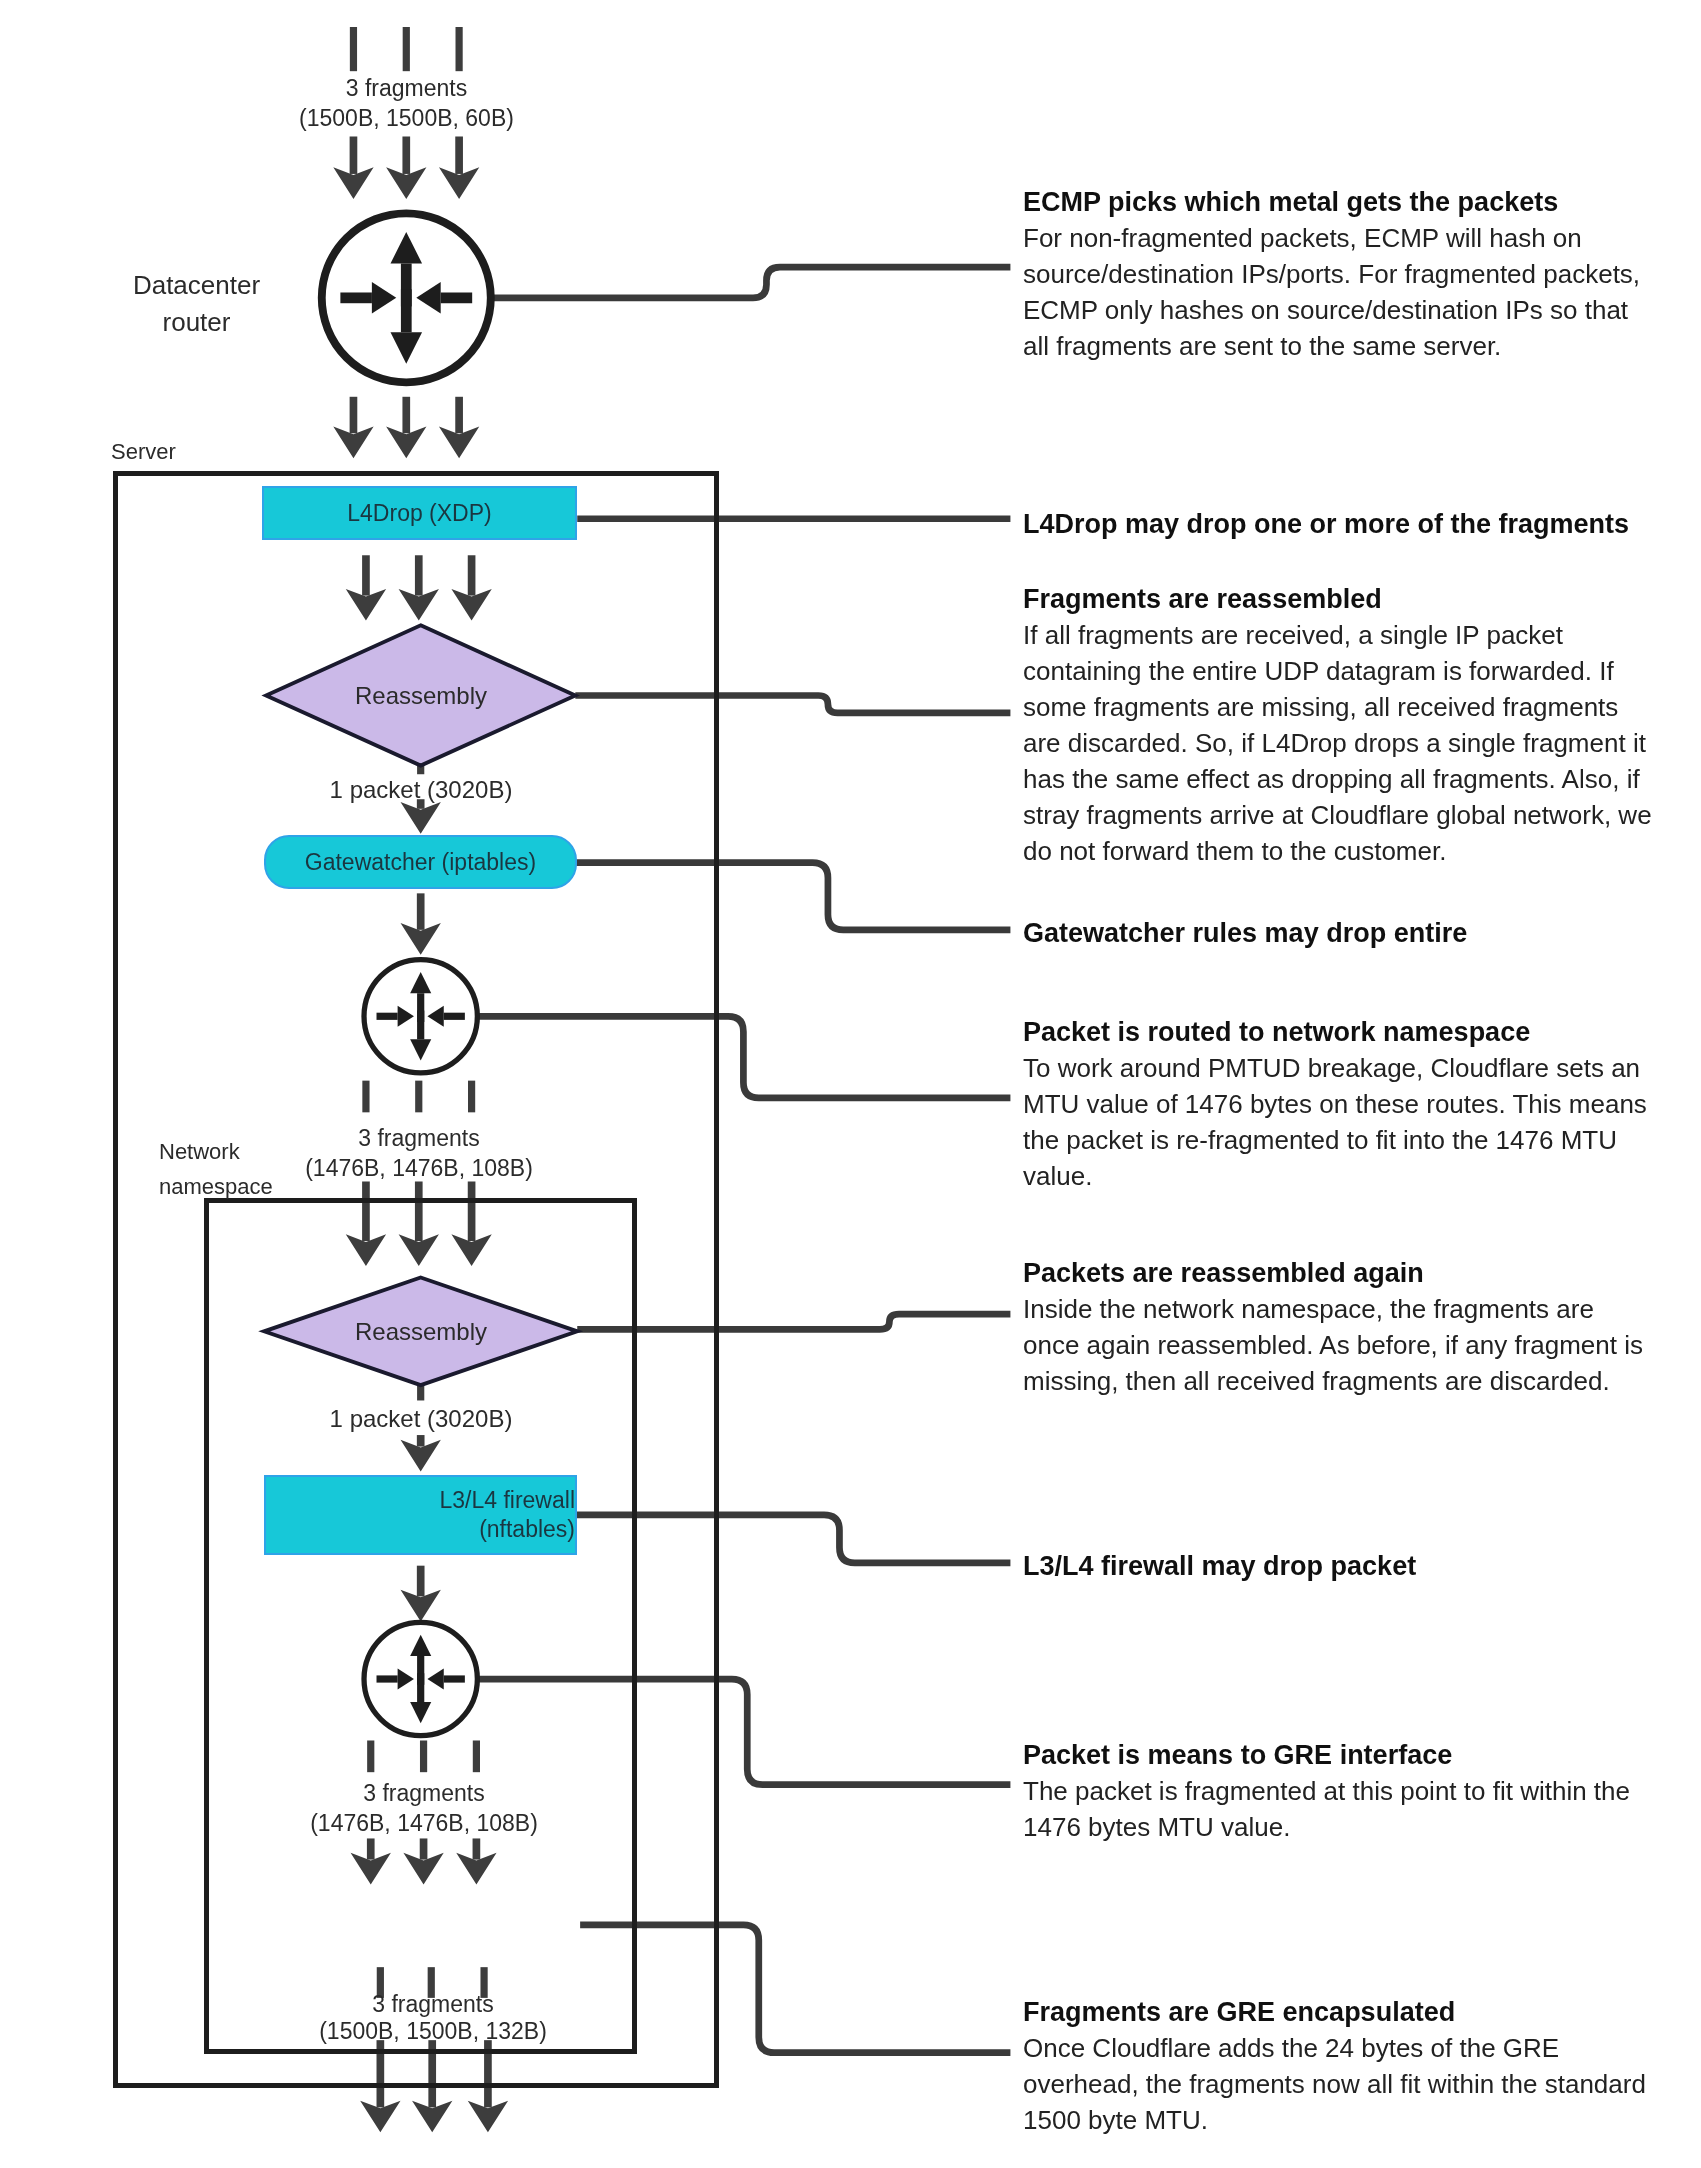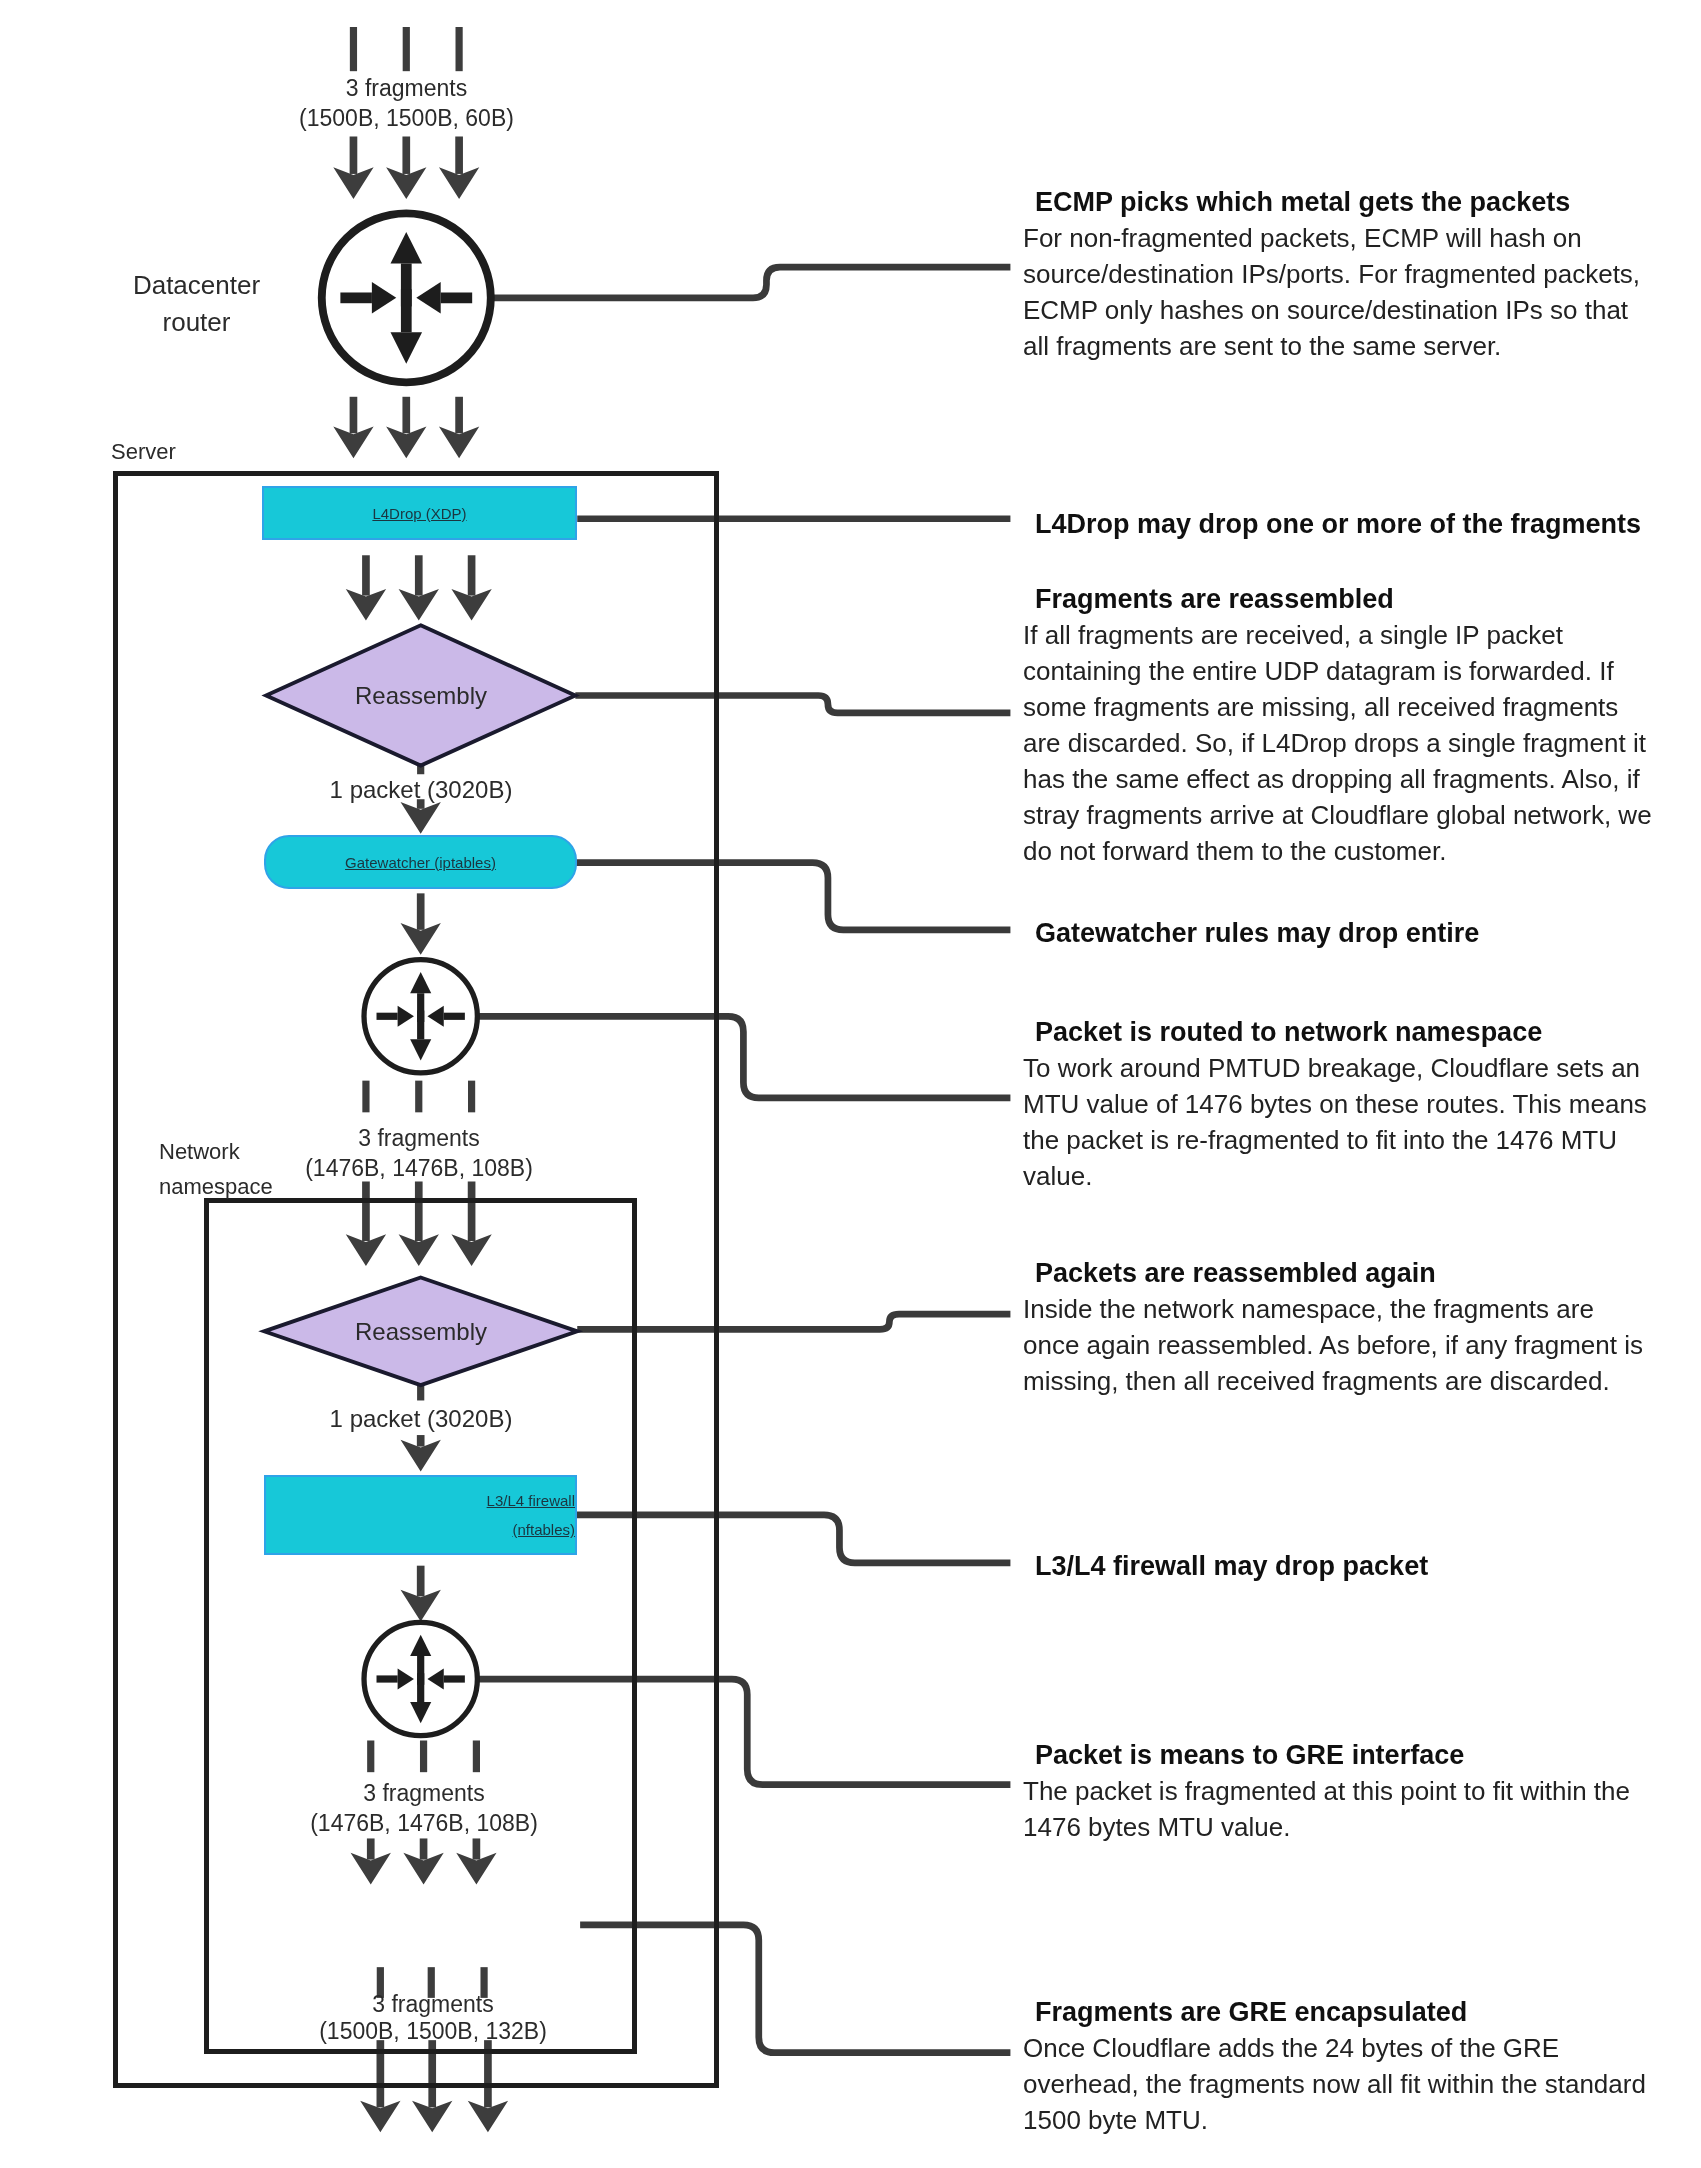--- a/index.html
+++ b/index.html
@@ -16,30 +16,30 @@
   .arrow-shaft{stroke:var(--arrow);stroke-width:8;}
   .arrow-head{fill:var(--arrow);}
   .dash-line{stroke:var(--arrow);stroke-width:7.5;}
   .router-ring{fill:#fff;stroke:var(--box-border);}
   .router-shaft{stroke:var(--box-border);}
   .router-head{fill:var(--box-border);}
   .diamond-shape{fill:var(--diamond-fill);stroke:var(--diamond-border);stroke-width:4;}
   .box{position:absolute;border:5.8px solid var(--box-border);background:transparent;z-index:2;}
   .node{position:absolute;background:var(--node-fill);border:2.9px solid var(--node-border);
     display:flex;align-items:center;justify-content:center;flex-direction:column;
-    color:var(--node-text);font-size:15px;line-height:29px;z-index:3;text-align:center;text-decoration:underline;}
+    color:var(--node-text);font-size:23px;line-height:29px;z-index:3;text-align:center;}
   .lbl{position:absolute;z-index:4;color:var(--text);}
   .ctr{text-align:center;}
   .f24{font-size:23px;line-height:25px;}
   .f27{font-size:24px;line-height:28px;}
   .f23{font-size:22px;line-height:35px;}
   .dc{font-size:26px;line-height:37px;}
   .dlabel{position:absolute;z-index:4;font-size:24px;text-align:center;color:var(--text);}
   .ann{position:absolute;left:1023px;width:634px;z-index:4;}
-  .ann .t{font-size:27px;line-height:36px;font-weight:bold;color:var(--ann-title);margin-left:12px;}
+  .ann .t{font-size:27px;line-height:36px;font-weight:bold;color:var(--ann-title);}
   .ann .b{font-size:26px;line-height:36px;color:var(--ann-body);}
 </style>
 </head>
 <body>
 
 <div id="canvas">
 
   <svg id="shapes" width="1701" height="2168" viewBox="0 0 1771 2257">
       <path d="M512,310 H784 Q798,310 798,296 L798,292 Q798,278 812,278 H1052" class="connector"></path>
       <path d="M601,540 H1052" class="connector"></path>

